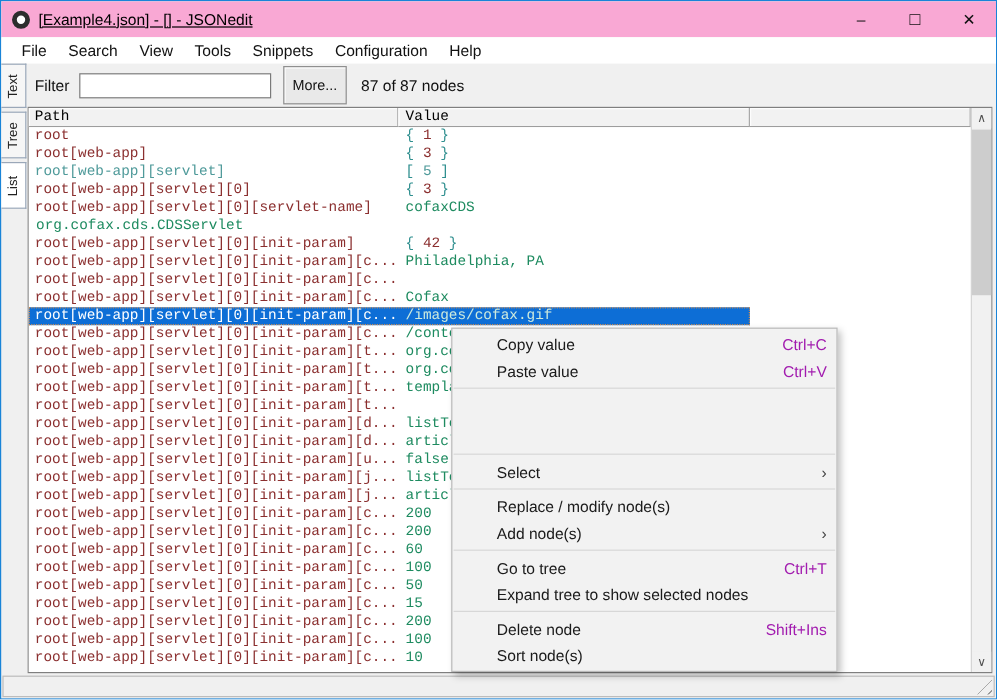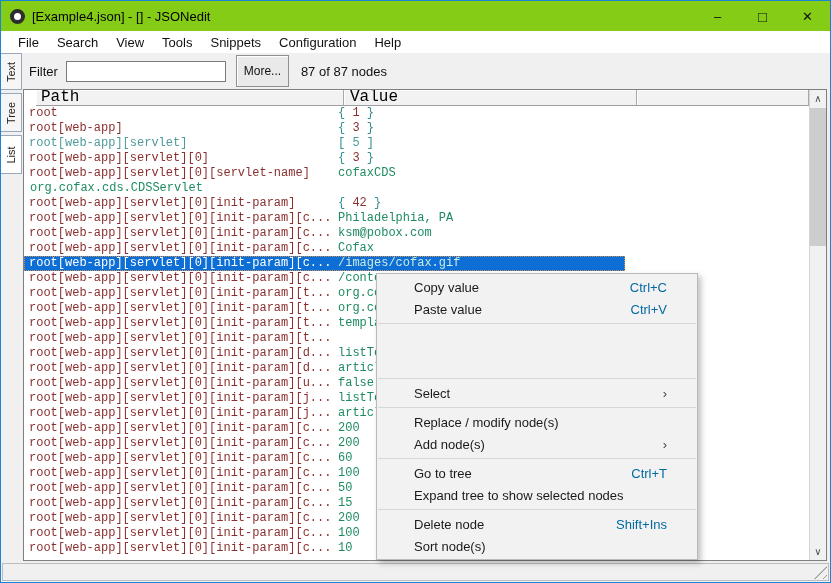--- a/index.html
+++ b/index.html
@@ -7,21 +7,21 @@
   body { font-family:"Liberation Sans", sans-serif; }
 
   .window {
     position:relative; width:831px; height:583px;
     background:#f0f0f0; border:1px solid #1984d8; overflow:hidden;
   }
 
   
   .titlebar {
     position:absolute; left:0; top:0; right:0; height:30px;
-    background:#84cc16; display:flex; align-items:center;
+    background:#f9a8d4; display:flex; align-items:center;text-decoration:underline;
   }
   .app-icon {
     width:15px; height:15px; margin:0 7px 0 9px; border-radius:50%;
     border:4px solid #2d2d2d; background:#fff; flex:0 0 auto;
   }
   .title-text { font-size:13px; color:#000; }
   .win-controls { position:absolute; right:0; top:0; height:30px; display:flex; }
   .win-btn {
     width:45px; height:30px; display:flex; align-items:center; justify-content:center;
     font-size:13px; color:#111; cursor:default;
@@ -65,22 +65,22 @@
     font-size:11px; color:#222; white-space:nowrap;
   }
   .side-tab.active { background:#ffffff; }
 
   
   .list-panel {
     position:absolute; left:22px; top:88px; width:804px; height:472px;
     background:#ffffff; border:1px solid #7f7f7f;
   }
   .list-header {
-    position:absolute; left:12px; top:0; right:17px; height:16px; display:flex;
-    font-family:"Liberation Mono", monospace; font-size:16px; color:#000;
+    position:absolute; left:0; top:0; right:17px; height:16px; display:flex;
+    font-family:"Liberation Mono", monospace; font-size:12px; color:#000;
     background:#f2f2f2;
   }
   .hcell {
     background:#f2f2f2; border-right:1px solid #a9a9a9; border-bottom:1px solid #9d9d9d;
     box-shadow:inset 1px 1px 0 #fdfdfd; padding:0 0 0 5px; line-height:15px;
     overflow:hidden; white-space:nowrap;
   }
   .hcell.path { width:308px; }
   .hcell.value { width:293px; padding-left:6px; }
   .hcell.rest { flex:1; }
@@ -132,24 +132,24 @@
 
   
   .context-menu {
     position:absolute; left:375px; top:272px; width:322px;
     background:#f2f2f2; border:1px solid #bababa;
     box-shadow:3px 3px 6px rgba(0,0,0,0.25);
     font-size:13px; color:#1a1a1a; padding:2px 0;
   }
   .cm-item {
     height:22px; display:flex; align-items:center;
-    padding-left:37px; padding-right:30px;
+    padding-left:37px; padding-right:8px;
   }
   .cm-label { flex:1; }
-  .cm-shortcut { color:#0369a1; }
+  .cm-shortcut { color:#a21caf; }
   .cm-arrow { color:#444; font-size:13px; }
   .cm-sep { height:1px; background:#d7d7d7; margin:3px 1px; }
   .cm-gap { height:48px; }
 </style>
 </head>
 <body>
 
 <div class="window">
 
   <div class="titlebar">
@@ -224,21 +224,20 @@
         <div class="row">
           <span class="cell path t-obj">root[web-app][servlet][0][init-param]</span>
           <span class="cell val"><span class="v-brace">{ </span><span class="v-cnt-obj">42</span><span class="v-brace"> }</span></span>
         </div>
         <div class="row">
           <span class="cell path t-obj">root[web-app][servlet][0][init-param][c...</span>
           <span class="cell val"><span class="v-str">Philadelphia, PA</span></span>
         </div>
         <div class="row">
           <span class="cell path t-obj">root[web-app][servlet][0][init-param][c...</span>
-          <span class="cell val"><span class="v-str">ksm@pobox.com</span></span>
         </div>
         <div class="row">
           <span class="cell path t-obj">root[web-app][servlet][0][init-param][c...</span>
           <span class="cell val"><span class="v-str">Cofax</span></span>
         </div>
         <div class="row selected">
           <span class="cell path t-obj">root[web-app][servlet][0][init-param][c...</span>
           <span class="cell val"><span class="v-str">/images/cofax.gif</span></span>
         </div>
         <div class="row">

